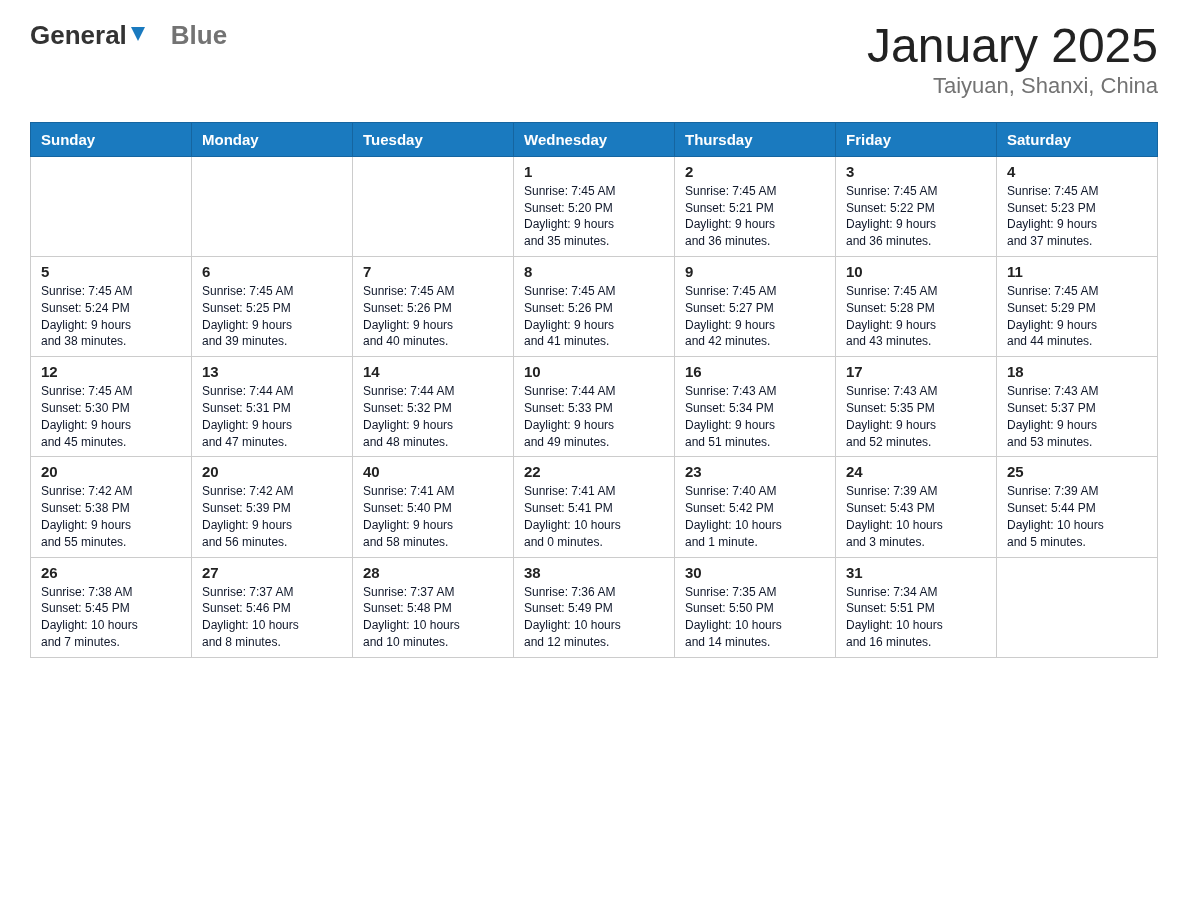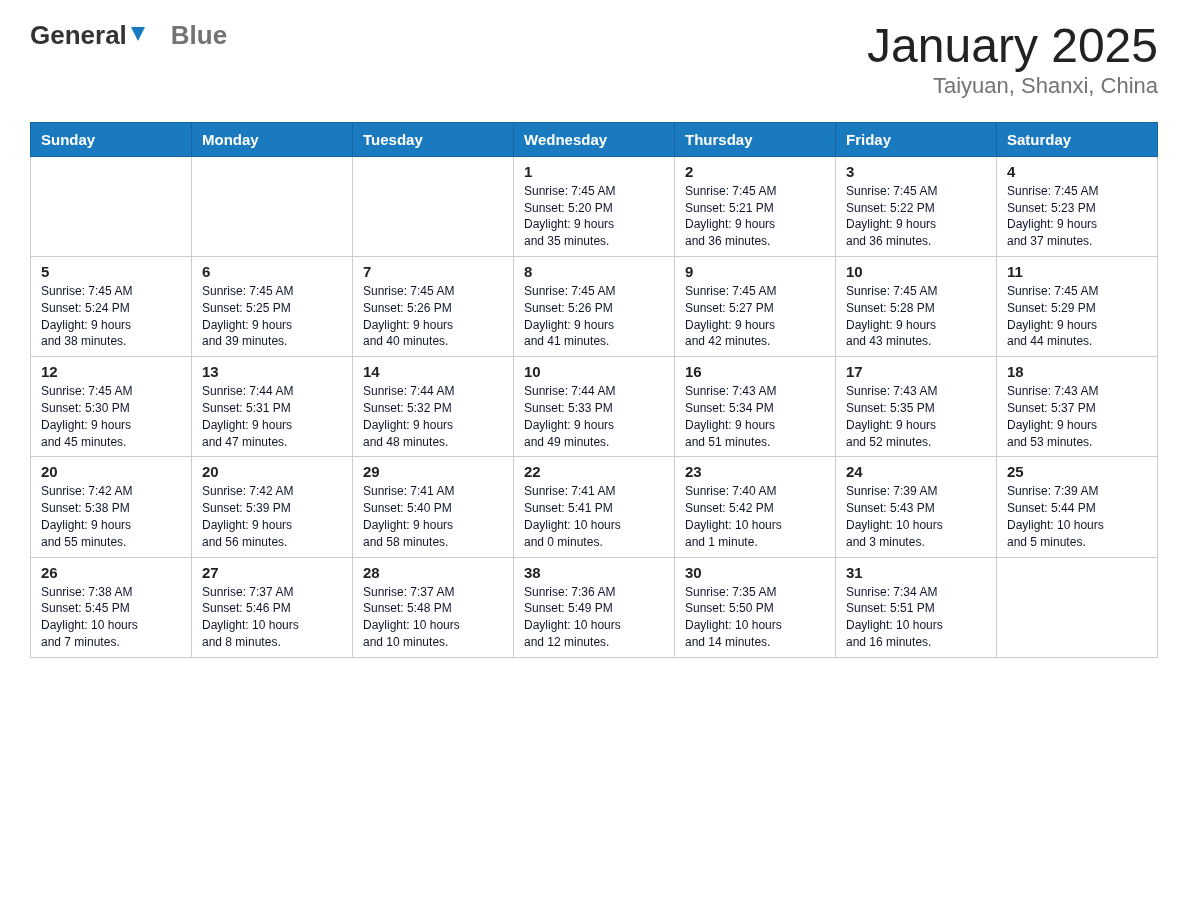--- a/index.html
+++ b/index.html
@@ -214,21 +214,21 @@
       <tr>
         <td>
           <span class="day-number">20</span>
           <div class="day-info">Sunrise: 7:42 AM<br>Sunset: 5:38 PM<br>Daylight: 9 hours<br>and 55 minutes.</div>
         </td>
         <td>
           <span class="day-number">20</span>
           <div class="day-info">Sunrise: 7:42 AM<br>Sunset: 5:39 PM<br>Daylight: 9 hours<br>and 56 minutes.</div>
         </td>
         <td>
-          <span class="day-number">29</span>
+          <span class="day-number">40</span>
           <div class="day-info">Sunrise: 7:41 AM<br>Sunset: 5:40 PM<br>Daylight: 9 hours<br>and 58 minutes.</div>
         </td>
         <td>
           <span class="day-number">22</span>
           <div class="day-info">Sunrise: 7:41 AM<br>Sunset: 5:41 PM<br>Daylight: 10 hours<br>and 0 minutes.</div>
         </td>
         <td>
           <span class="day-number">23</span>
           <div class="day-info">Sunrise: 7:40 AM<br>Sunset: 5:42 PM<br>Daylight: 10 hours<br>and 1 minute.</div>
         </td>

